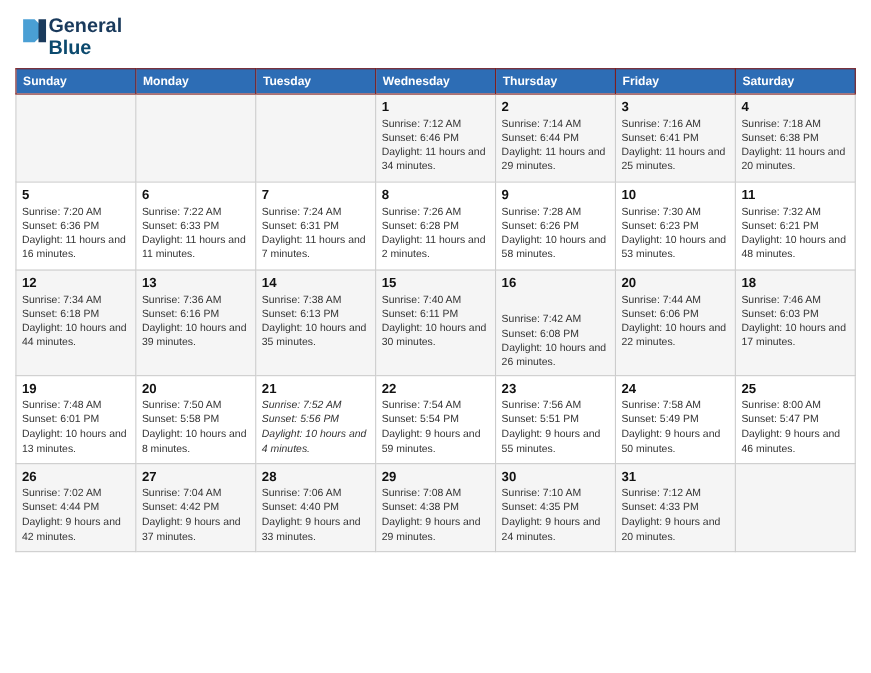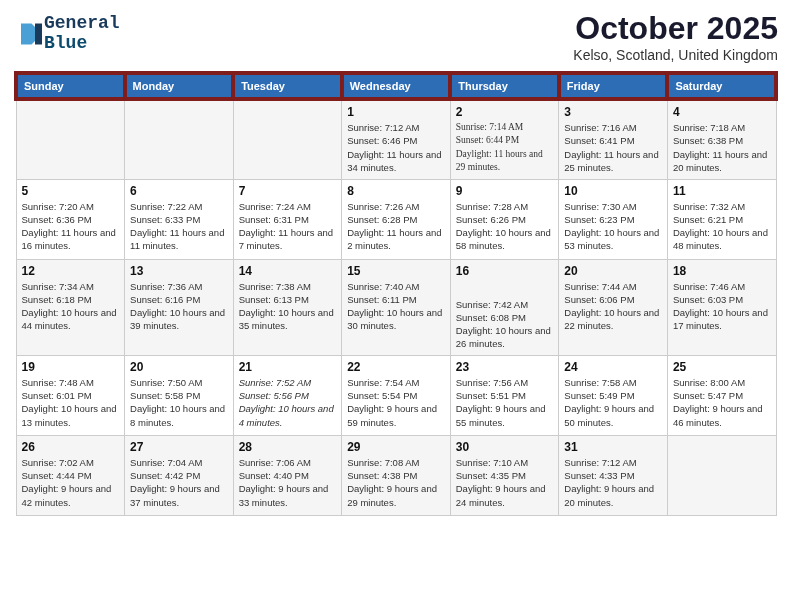--- a/index.html
+++ b/index.html
@@ -17,23 +17,22 @@
       padding: 10px 14px;
     }
     .header {
       display: flex;
       align-items: flex-start;
       justify-content: space-between;
       margin-bottom: 8px;
     }
     .logo {
       display: flex;
-      align-items: center;
+      align-items: flex-start;
       margin-top: 4px;
-      font-family: Liberation Mono, monospace;
     }
     .logo-text {
       font-size: 18px;
       font-weight: bold;
       color: #1a3a5c;
       line-height: 1.1;
     }
     .logo-icon {
       width: 28px;
       height: 28px;
@@ -55,21 +54,21 @@
       width: 100%;
       border-collapse: collapse;
       font-size: 10px;
     }
     .calendar th {
       background-color: #2d6db5;
       color: #fff;
       text-align: left;
       padding: 5px 6px;
       font-size: 11px;
-      border: 4px solid #7f1d1d;
+      border: 1px solid #7f1d1d;
     }
     .calendar td {
       border: 1px solid #ccc;
       vertical-align: top;
       padding: 4px 5px;
       width: calc(100%/7);
       height: 80px;
     }
     .day-num {
       font-size: 12px;
@@ -100,24 +99,20 @@
       <svg class="logo-icon" viewBox="0 0 32 32" xmlns="http://www.w3.org/2000/svg">
         <rect x="0" y="0" width="32" height="32" fill="white"></rect>
         <polygon points="20,4 32,16 20,28 8,28 8,4" fill="#4a9fd4"></polygon>
         <polygon points="24,4 32,4 32,28 24,28" fill="#1a3a5c"></polygon>
       </svg>
       <div class="logo-text">
         <div>General</div>
         <div style="color:#0c4a6e;">Blue</div>
       </div>
     </div>
-    <div class="title-block">
-      <div class="month-title">October 2025</div>
-      <div class="subtitle">Kelso, Scotland, United Kingdom</div>
-    </div>
   </div>
 
   <table class="calendar">
     <thead>
       <tr>
         <th>Sunday</th>
         <th>Monday</th>
         <th>Tuesday</th>
         <th>Wednesday</th>
         <th>Thursday</th>
@@ -131,21 +126,21 @@
           <td class="empty-cell"></td>
           <td class="empty-cell"></td>
           <td>
             <span class="day-num">1</span>
             <div class="day-info" style="white-space: pre-line;">Sunrise: 7:12 AM
 Sunset: 6:46 PM
 Daylight: 11 hours and 34 minutes.</div>
           </td>
           <td>
             <span class="day-num">2</span>
-            <div class="day-info" style="white-space: pre-line; font-family: Liberation Serif, serif;">Sunrise: 7:14 AM
+            <div class="day-info" style="white-space: pre-line;">Sunrise: 7:14 AM
 Sunset: 6:44 PM
 Daylight: 11 hours and 29 minutes.</div>
           </td>
           <td>
             <span class="day-num">3</span>
             <div class="day-info" style="white-space: pre-line;">Sunrise: 7:16 AM
 Sunset: 6:41 PM
 Daylight: 11 hours and 25 minutes.</div>
           </td>
           <td>

